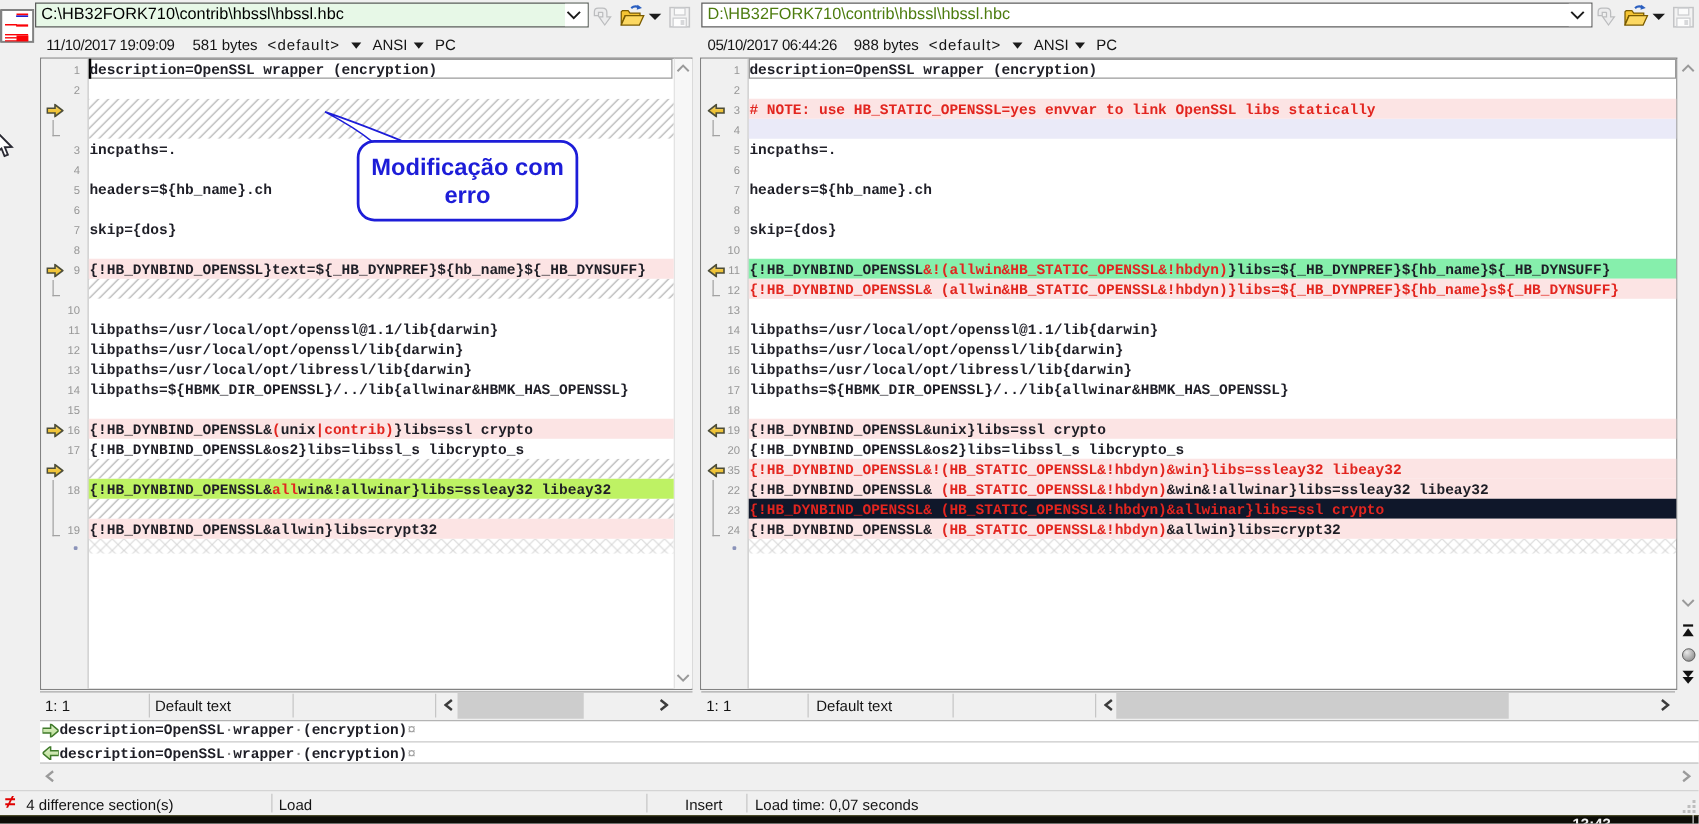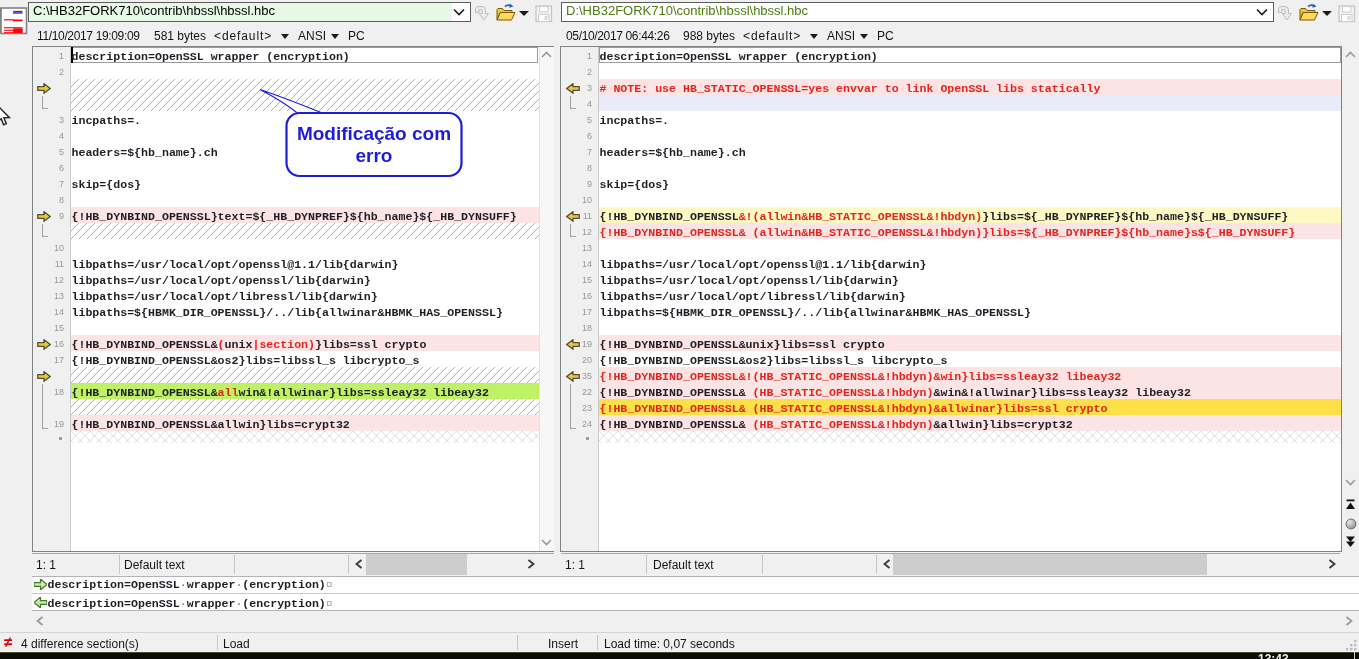--- a/index.html
+++ b/index.html
@@ -162,21 +162,21 @@
 <div class="n" style="left:33px;top:303px;width:31px">14</div>
 <div class="cr" style="left:71px;top:303px;width:468px">libpaths=${HBMK_DIR_OPENSSL}/../lib{allwinar&amp;HBMK_HAS_OPENSSL}</div>
 <div class="n" style="left:33px;top:319px;width:31px">15</div>
 <div class="n" style="left:33px;top:351px;width:31px">17</div>
 <div class="cr" style="left:71px;top:351px;width:468px">{!HB_DYNBIND_OPENSSL&amp;os2}libs=libssl_s libcrypto_s</div>
 <div class="n" style="left:33px;top:47px;width:31px">1</div>
 <div class="cr" style="left:71px;top:47px;width:468px"><span class="sq">description=OpenSSL wrapper (encryption)</span></div>
 <div class="n" style="left:33px;top:207px;width:31px">9</div>
 <div class="cr" style="left:71px;top:207px;width:468px;background:#fce4e4">{!HB_DYNBIND_OPENSSL}text=${_HB_DYNPREF}${hb_name}${_HB_DYNSUFF}</div>
 <div class="n" style="left:33px;top:335px;width:31px">16</div>
-<div class="cr" style="left:71px;top:335px;width:468px;background:#fce4e4">{!HB_DYNBIND_OPENSSL&amp;<span class="rd">(</span>unix<span class="rd">|section)</span>}libs=ssl crypto</div>
+<div class="cr" style="left:71px;top:335px;width:468px;background:#fce4e4">{!HB_DYNBIND_OPENSSL&amp;<span class="rd">(</span>unix<span class="rd">|contrib)</span>}libs=ssl crypto</div>
 <div class="n" style="left:33px;top:383px;width:31px">18</div>
 <div class="cr" style="left:71px;top:383px;width:468px;background:#bef264">{!HB_DYNBIND_OPENSSL&amp;<span class="rd">all</span>win&amp;!allwinar}libs=ssleay32 libeay32</div>
 <div class="n" style="left:33px;top:415px;width:31px">19</div>
 <div class="cr" style="left:71px;top:415px;width:468px;background:#fce4e4">{!HB_DYNBIND_OPENSSL&amp;allwin}libs=crypt32</div>
 <svg class="abs" style="left:71px;top:79px" width="468" height="32" viewBox="0 0 468 32">
     <rect width="468" height="32" fill="url(#hp)"></rect>
   </svg>
 <svg class="abs" style="left:71px;top:223px" width="468" height="16" viewBox="0 0 468 16">
     <rect width="468" height="16" fill="url(#hp)"></rect>
   </svg>
@@ -228,31 +228,31 @@
 <div class="n" style="left:560px;top:303px;width:32px">17</div>
 <div class="cr" style="left:599px;top:303px;width:742px">libpaths=${HBMK_DIR_OPENSSL}/../lib{allwinar&amp;HBMK_HAS_OPENSSL}</div>
 <div class="n" style="left:560px;top:319px;width:32px">18</div>
 <div class="n" style="left:560px;top:351px;width:32px">20</div>
 <div class="cr" style="left:599px;top:351px;width:742px">{!HB_DYNBIND_OPENSSL&amp;os2}libs=libssl_s libcrypto_s</div>
 <div class="n" style="left:560px;top:47px;width:32px">1</div>
 <div class="cr" style="left:599px;top:47px;width:742px"><span class="sq">description=OpenSSL wrapper (encryption)</span></div>
 <div class="n" style="left:560px;top:79px;width:32px">3</div>
 <div class="cr" style="left:599px;top:79px;width:742px;background:#fce4e4"><span class="rd"># NOTE: use HB_STATIC_OPENSSL=yes envvar to link OpenSSL libs statically</span></div>
 <div class="n" style="left:560px;top:207px;width:32px">11</div>
-<div class="cr" style="left:599px;top:207px;width:742px;background:#fef9c3">{!HB_DYNBIND_OPENSSL<span class="rd">&amp;!(allwin&amp;HB_STATIC_OPENSSL&amp;!hbdyn)</span>}libs=${_HB_DYNPREF}${hb_name}${_HB_DYNSUFF}</div>
+<div class="cr" style="left:599px;top:207px;width:742px;background:#86efac">{!HB_DYNBIND_OPENSSL<span class="rd">&amp;!(allwin&amp;HB_STATIC_OPENSSL&amp;!hbdyn)</span>}libs=${_HB_DYNPREF}${hb_name}${_HB_DYNSUFF}</div>
 <div class="n" style="left:560px;top:223px;width:32px">12</div>
 <div class="cr" style="left:599px;top:223px;width:742px;background:#fce4e4"><span class="rd">{!HB_DYNBIND_OPENSSL&amp; (allwin&amp;HB_STATIC_OPENSSL&amp;!hbdyn)}libs=${_HB_DYNPREF}${hb_name}s${_HB_DYNSUFF}</span></div>
 <div class="n" style="left:560px;top:335px;width:32px">19</div>
 <div class="cr" style="left:599px;top:335px;width:742px;background:#fce4e4">{!HB_DYNBIND_OPENSSL&amp;unix}libs=ssl crypto</div>
 <div class="n" style="left:560px;top:367px;width:32px">35</div>
 <div class="cr" style="left:599px;top:367px;width:742px;background:#fce4e4"><span class="rd">{!HB_DYNBIND_OPENSSL&amp;!(HB_STATIC_OPENSSL&amp;!hbdyn)&amp;win}libs=ssleay32 libeay32</span></div>
 <div class="n" style="left:560px;top:383px;width:32px">22</div>
 <div class="cr" style="left:599px;top:383px;width:742px;background:#fce4e4">{!HB_DYNBIND_OPENSSL&amp; <span class="rd">(HB_STATIC_OPENSSL&amp;!hbdyn)</span>&amp;win&amp;!allwinar}libs=ssleay32 libeay32</div>
 <div class="n" style="left:560px;top:399px;width:32px">23</div>
-<div class="cr" style="left:599px;top:399px;width:742px;background:#fde047"><span class="rd">{!HB_DYNBIND_OPENSSL&amp; (HB_STATIC_OPENSSL&amp;!hbdyn)&amp;allwinar}libs=ssl crypto</span></div>
+<div class="cr" style="left:599px;top:399px;width:742px;background:#0f172a"><span class="rd">{!HB_DYNBIND_OPENSSL&amp; (HB_STATIC_OPENSSL&amp;!hbdyn)&amp;allwinar}libs=ssl crypto</span></div>
 <div class="n" style="left:560px;top:415px;width:32px">24</div>
 <div class="cr" style="left:599px;top:415px;width:742px;background:#fce4e4">{!HB_DYNBIND_OPENSSL&amp; <span class="rd">(HB_STATIC_OPENSSL&amp;!hbdyn)</span>&amp;allwin}libs=crypt32</div>
 <svg class="abs" style="left:599px;top:431px" width="742" height="12" viewBox="0 0 742 12">
     <rect width="742" height="12" fill="url(#xp)"></rect>
   </svg>
 <div style="position:absolute;left:586px;top:437px;width:3px;height:3px;background:#8b93b9;border-radius:1px"></div>
 <svg class="ab" style="left:566px;top:83px" width="14" height="11" viewBox="0 0 14 11">
     <polygon points="13.2,3.6 7,3.6 7,0.8 0.8,5.5 7,10.2 7,7.4 13.2,7.4" fill="url(#ygr)" stroke="#4e4e38" stroke-width="1.3"></polygon>
   </svg>
 <div style="position:absolute;left:570px;top:96px;width:5px;height:12px;border-left:1px solid #a2a2a2;border-bottom:1px solid #a2a2a2"></div>

